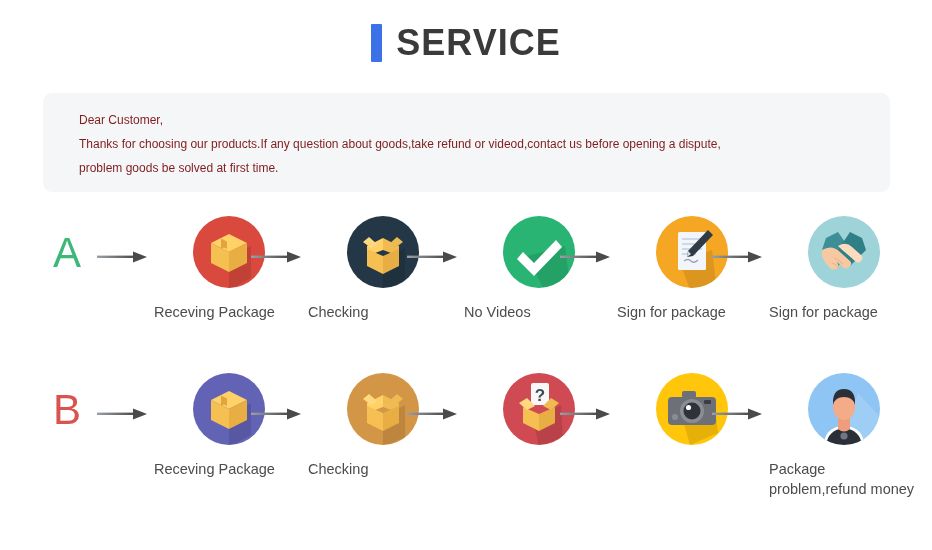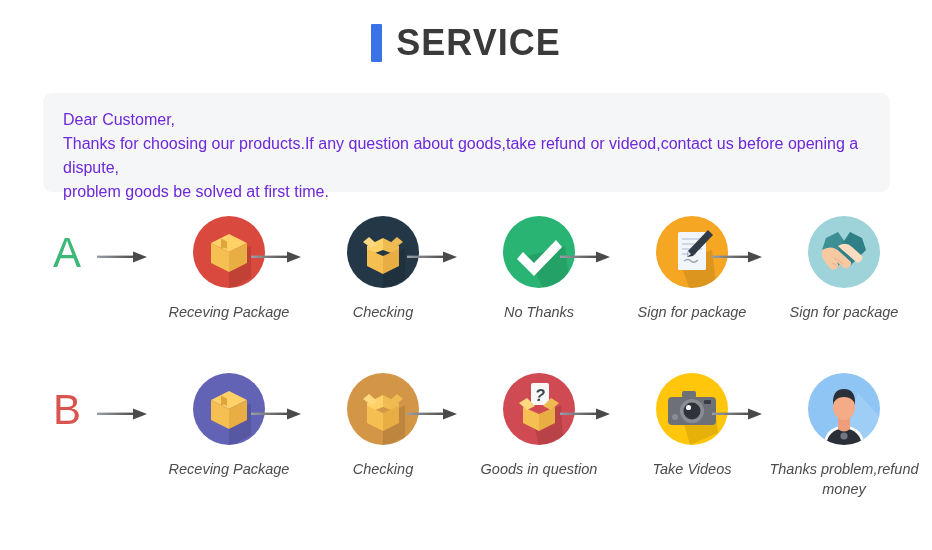--- a/index.html
+++ b/index.html
@@ -27,41 +27,41 @@
     line-height:38px;
   }
 
   
   .notice{
     position:absolute;left:43px;top:93px;width:847px;height:99px;
     background:#f5f6f8;border-radius:9px;box-sizing:border-box;
     padding:15px 20px 0 20px;
   }
   .notice p{
-    margin:0 0 0 0;font-size:16px;line-height:24px;color:#6d28d9;
+    margin:0 0 0 16px;font-size:12px;line-height:24px;color:#7f1d1d;
     font-family:"Liberation Sans","DejaVu Sans",sans-serif;
   }
 
   
   .row{position:absolute;left:0;width:932px;height:135px;}
   .row-a{top:210px;}
   .row-b{top:367px;}
 
   .letter{
     position:absolute;top:20px;width:46px;text-align:center;
     font-size:42px;line-height:46px;font-weight:normal;
     font-family:"Liberation Sans","DejaVu Sans",sans-serif;
   }
   .letter-a{left:44px;color:#3cb878;}
   .letter-b{left:44px;color:#d9534f;}
 
   .arrow{position:absolute;top:40px;width:50px;height:14px;}
   .arrow svg{display:block;}
 
-  .node{position:absolute;top:0;width:150px;text-align:center;font-style:italic;}
+  .node{position:absolute;top:0;width:150px;}
   .circle{
     width:72px;height:72px;border-radius:50%;
     margin:6px auto 0 auto;position:relative;overflow:hidden;
   }
   .label{
     margin-top:14px;font-size:14.5px;line-height:20px;color:#4c4c4c;
     font-family:"Liberation Sans","DejaVu Sans",sans-serif;
   }
   .icon-svg{position:absolute;left:0;top:0;width:72px;height:72px;}
 </style>
@@ -145,21 +145,21 @@
           <polygon points="36,1.5 50,7 36,12.5" fill="#4a4a4a"></polygon>
         </svg>
       </div>
       <div class="node" style="left: 464px;">
         <div class="circle" style="background: rgb(41, 180, 115);">
           <svg class="icon-svg" viewBox="0 0 72 72" xmlns="http://www.w3.org/2000/svg">
     <polygon points="62,30 66,62 40,72 24,40" fill="rgba(0,0,0,0.10)"></polygon>
     <path d="M20 36 L31 47 L53 24 L59 31 L31 60 L14 43 Z" fill="#ffffff"></path>
   </svg>
         </div>
-        <div class="label">No Thanks</div>
+        <div class="label">No Videos</div>
       </div>
       <div class="arrow" style="left: 560px;">
         <svg width="50" height="14" viewBox="0 0 50 14" xmlns="http://www.w3.org/2000/svg">
           <defs>
             <linearGradient id="ag4a4a4a" x1="0" y1="0" x2="1" y2="0">
               <stop offset="0" stop-color="#9aa0a6"></stop>
               <stop offset="1" stop-color="#4a4a4a"></stop>
             </linearGradient>
           </defs>
           <rect x="0" y="5.6" width="38" height="2.4" fill="url(#ag4a4a4a)"></rect>
@@ -278,21 +278,20 @@
           <svg class="icon-svg" viewBox="0 0 72 72" xmlns="http://www.w3.org/2000/svg">
     <polygon points="58,32 60,64 36,74 30,46" fill="rgba(0,0,0,0.10)"></polygon>
     <rect x="28" y="10" width="18" height="22" rx="2" fill="#f7f8f5"></rect>
     <text x="37" y="28" font-size="17" font-weight="bold" fill="#3d4a55" text-anchor="middle" font-family="Liberation Sans, sans-serif">?</text>
     <polygon points="20,34 36,41 36,58 20,50" fill="#f5bf52"></polygon>
     <polygon points="36,41 52,34 52,50 36,58" fill="#e8ae43"></polygon>
     <polygon points="16,30 24,25 32,33 24,37" fill="#ffd980"></polygon>
     <polygon points="56,30 48,25 40,33 48,37" fill="#eeba52"></polygon>
   </svg>
         </div>
-        <div class="label">Goods in question</div>
       </div>
       <div class="arrow" style="left: 560px;">
         <svg width="50" height="14" viewBox="0 0 50 14" xmlns="http://www.w3.org/2000/svg">
           <defs>
             <linearGradient id="ag4a4a4a" x1="0" y1="0" x2="1" y2="0">
               <stop offset="0" stop-color="#9aa0a6"></stop>
               <stop offset="1" stop-color="#4a4a4a"></stop>
             </linearGradient>
           </defs>
           <rect x="0" y="5.6" width="38" height="2.4" fill="url(#ag4a4a4a)"></rect>
@@ -305,21 +304,20 @@
     <polygon points="58,26 62,60 34,72 26,44" fill="rgba(0,0,0,0.10)"></polygon>
     <rect x="12" y="24" width="48" height="28" rx="4" fill="#6d7076"></rect>
     <rect x="26" y="18" width="14" height="7" rx="2" fill="#6d7076"></rect>
     <circle cx="36" cy="38" r="12" fill="#8a8d93"></circle>
     <circle cx="36" cy="38" r="8.5" fill="#2f3339"></circle>
     <circle cx="32.5" cy="34.5" r="2.6" fill="#ffffff"></circle>
     <circle cx="19" cy="44" r="3" fill="#8a8d93"></circle>
     <rect x="48" y="27" width="7" height="4" rx="1" fill="#3a3d43"></rect>
   </svg>
         </div>
-        <div class="label">Take Videos</div>
       </div>
       <div class="arrow" style="left: 712px;">
         <svg width="50" height="14" viewBox="0 0 50 14" xmlns="http://www.w3.org/2000/svg">
           <defs>
             <linearGradient id="ag4a4a4a" x1="0" y1="0" x2="1" y2="0">
               <stop offset="0" stop-color="#9aa0a6"></stop>
               <stop offset="1" stop-color="#4a4a4a"></stop>
             </linearGradient>
           </defs>
           <rect x="0" y="5.6" width="38" height="2.4" fill="url(#ag4a4a4a)"></rect>
@@ -331,17 +329,17 @@
           <svg class="icon-svg" viewBox="0 0 72 72" xmlns="http://www.w3.org/2000/svg">
     <polygon points="50,20 72,44 72,72 32,72" fill="rgba(255,255,255,0.14)"></polygon>
     <path d="M16,72 q0,-17 20,-20 q20,3 20,20 z" fill="#ffffff"></path>
     <path d="M18,72 q2,-15 18,-17 q16,2 18,17 z" fill="#2b2f38"></path>
     <path d="M30,44 h12 v12 q-6,5 -12,0 z" fill="#ef9e7c"></path>
     <ellipse cx="36" cy="34" rx="11" ry="13" fill="#f4ab87"></ellipse>
     <path d="M25,32 q-1,-16 11,-16 q12,0 11,16 q-2,-8 -11,-8 q-9,0 -11,8 z" fill="#2b3038"></path>
     <circle cx="36" cy="63" r="3.6" fill="#6f7784"></circle>
   </svg>
         </div>
-        <div class="label">Thanks problem,refund money</div>
+        <div class="label">Package problem,refund money</div>
       </div>
     </div>
 
 </div>
 
 </body></html>

